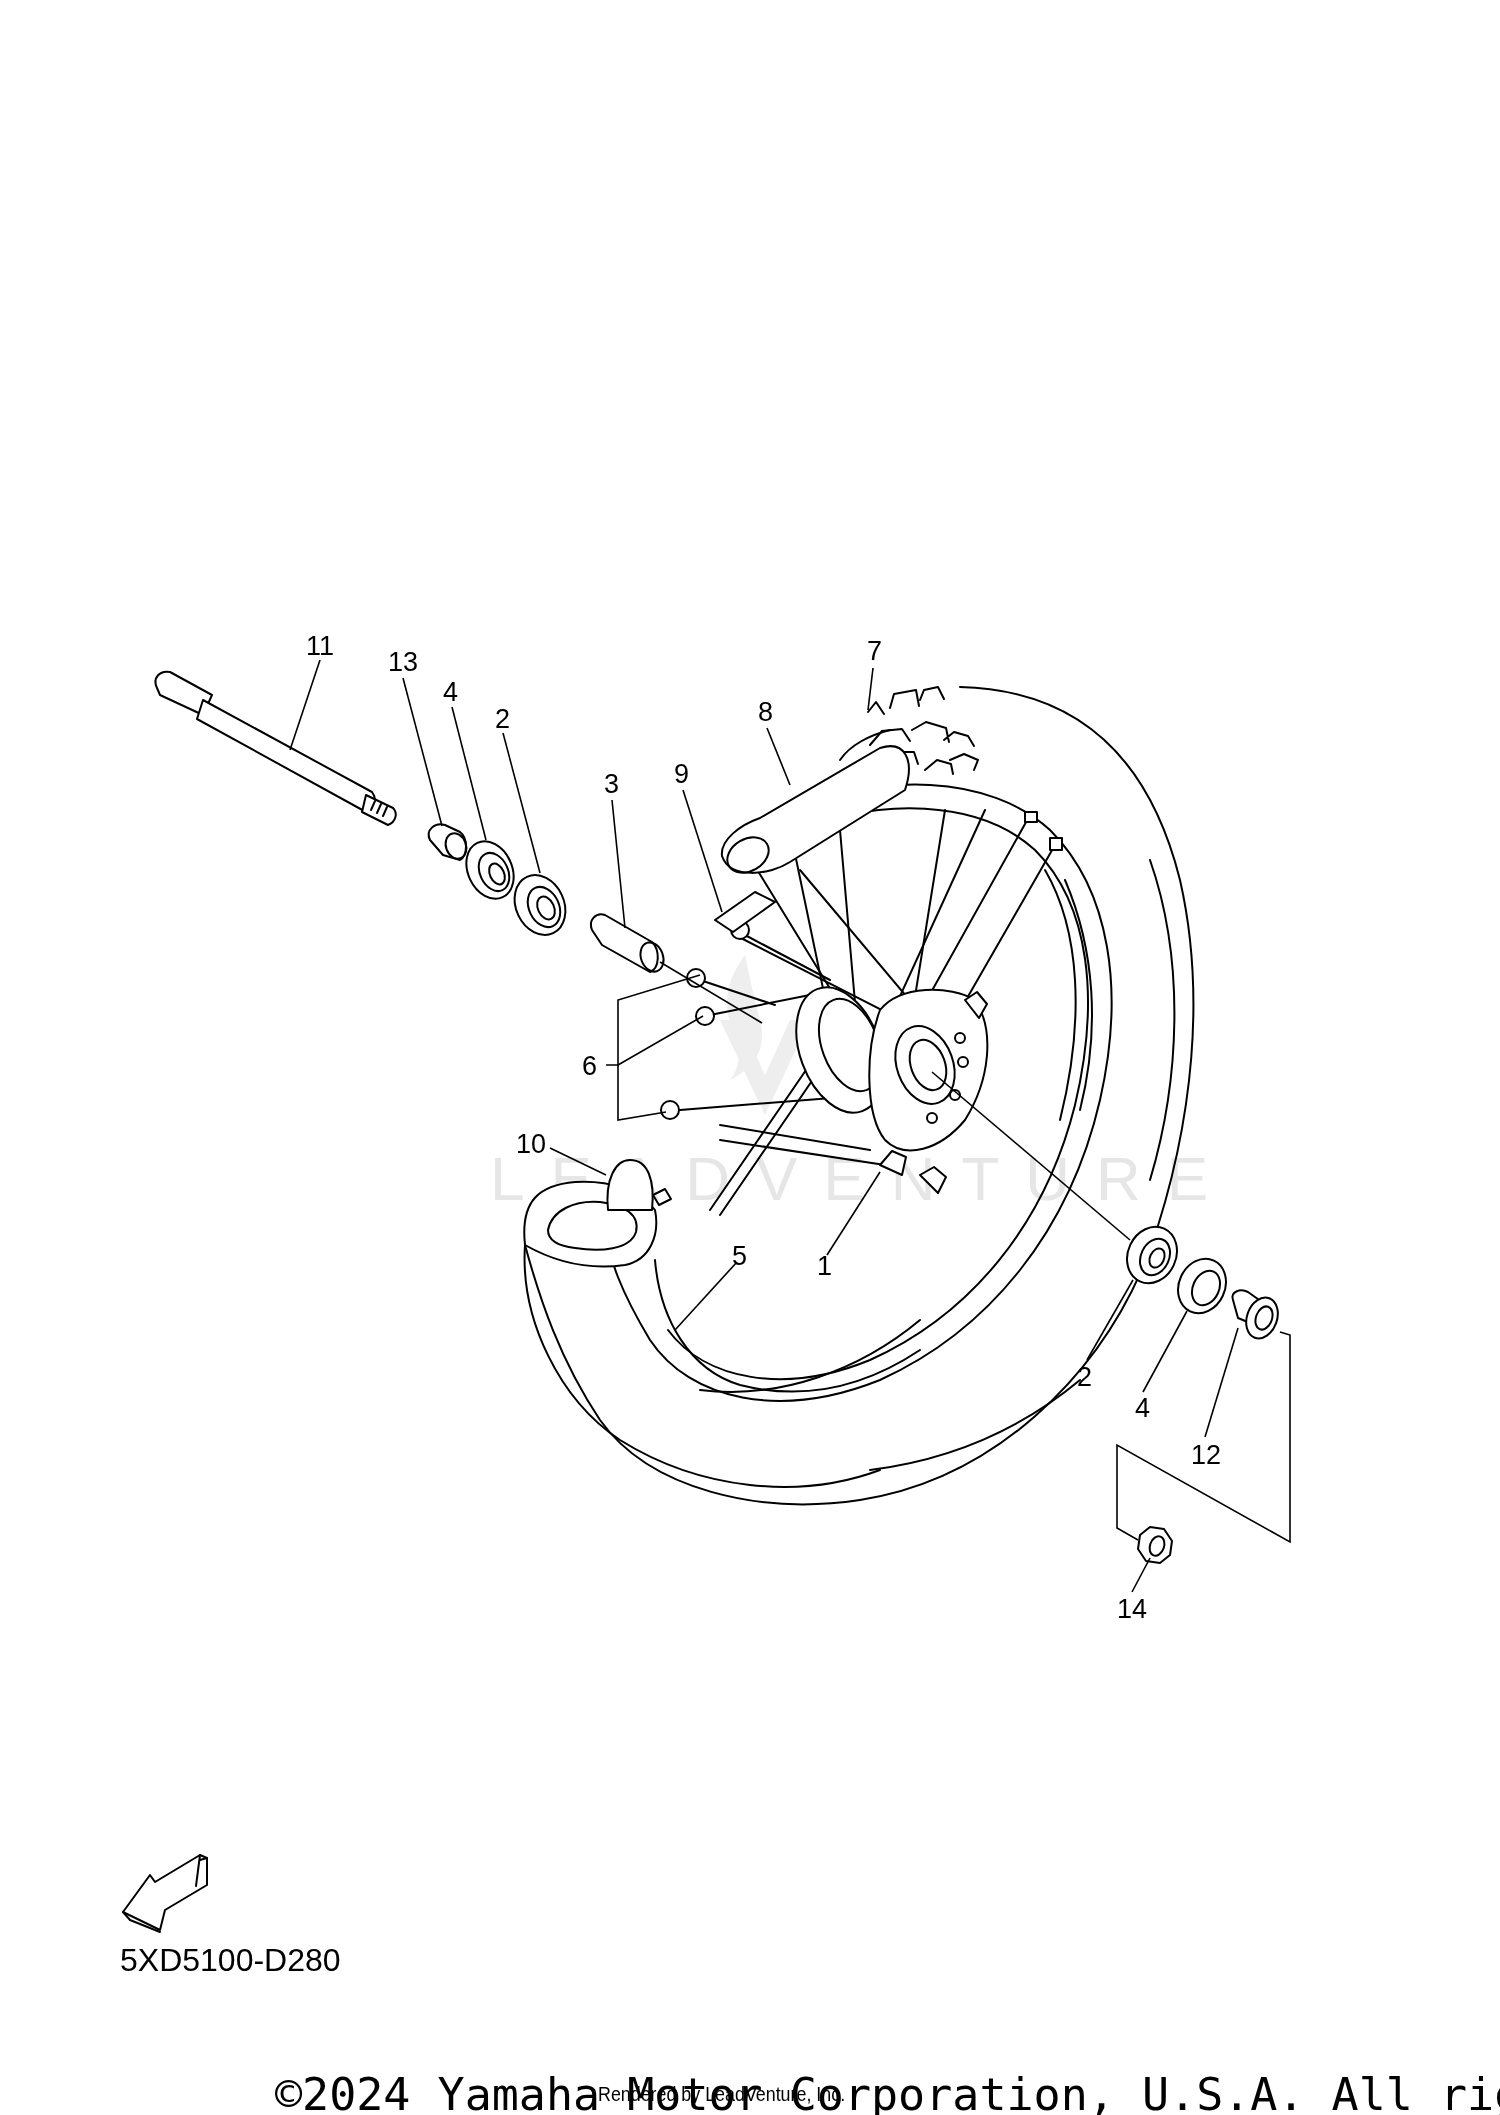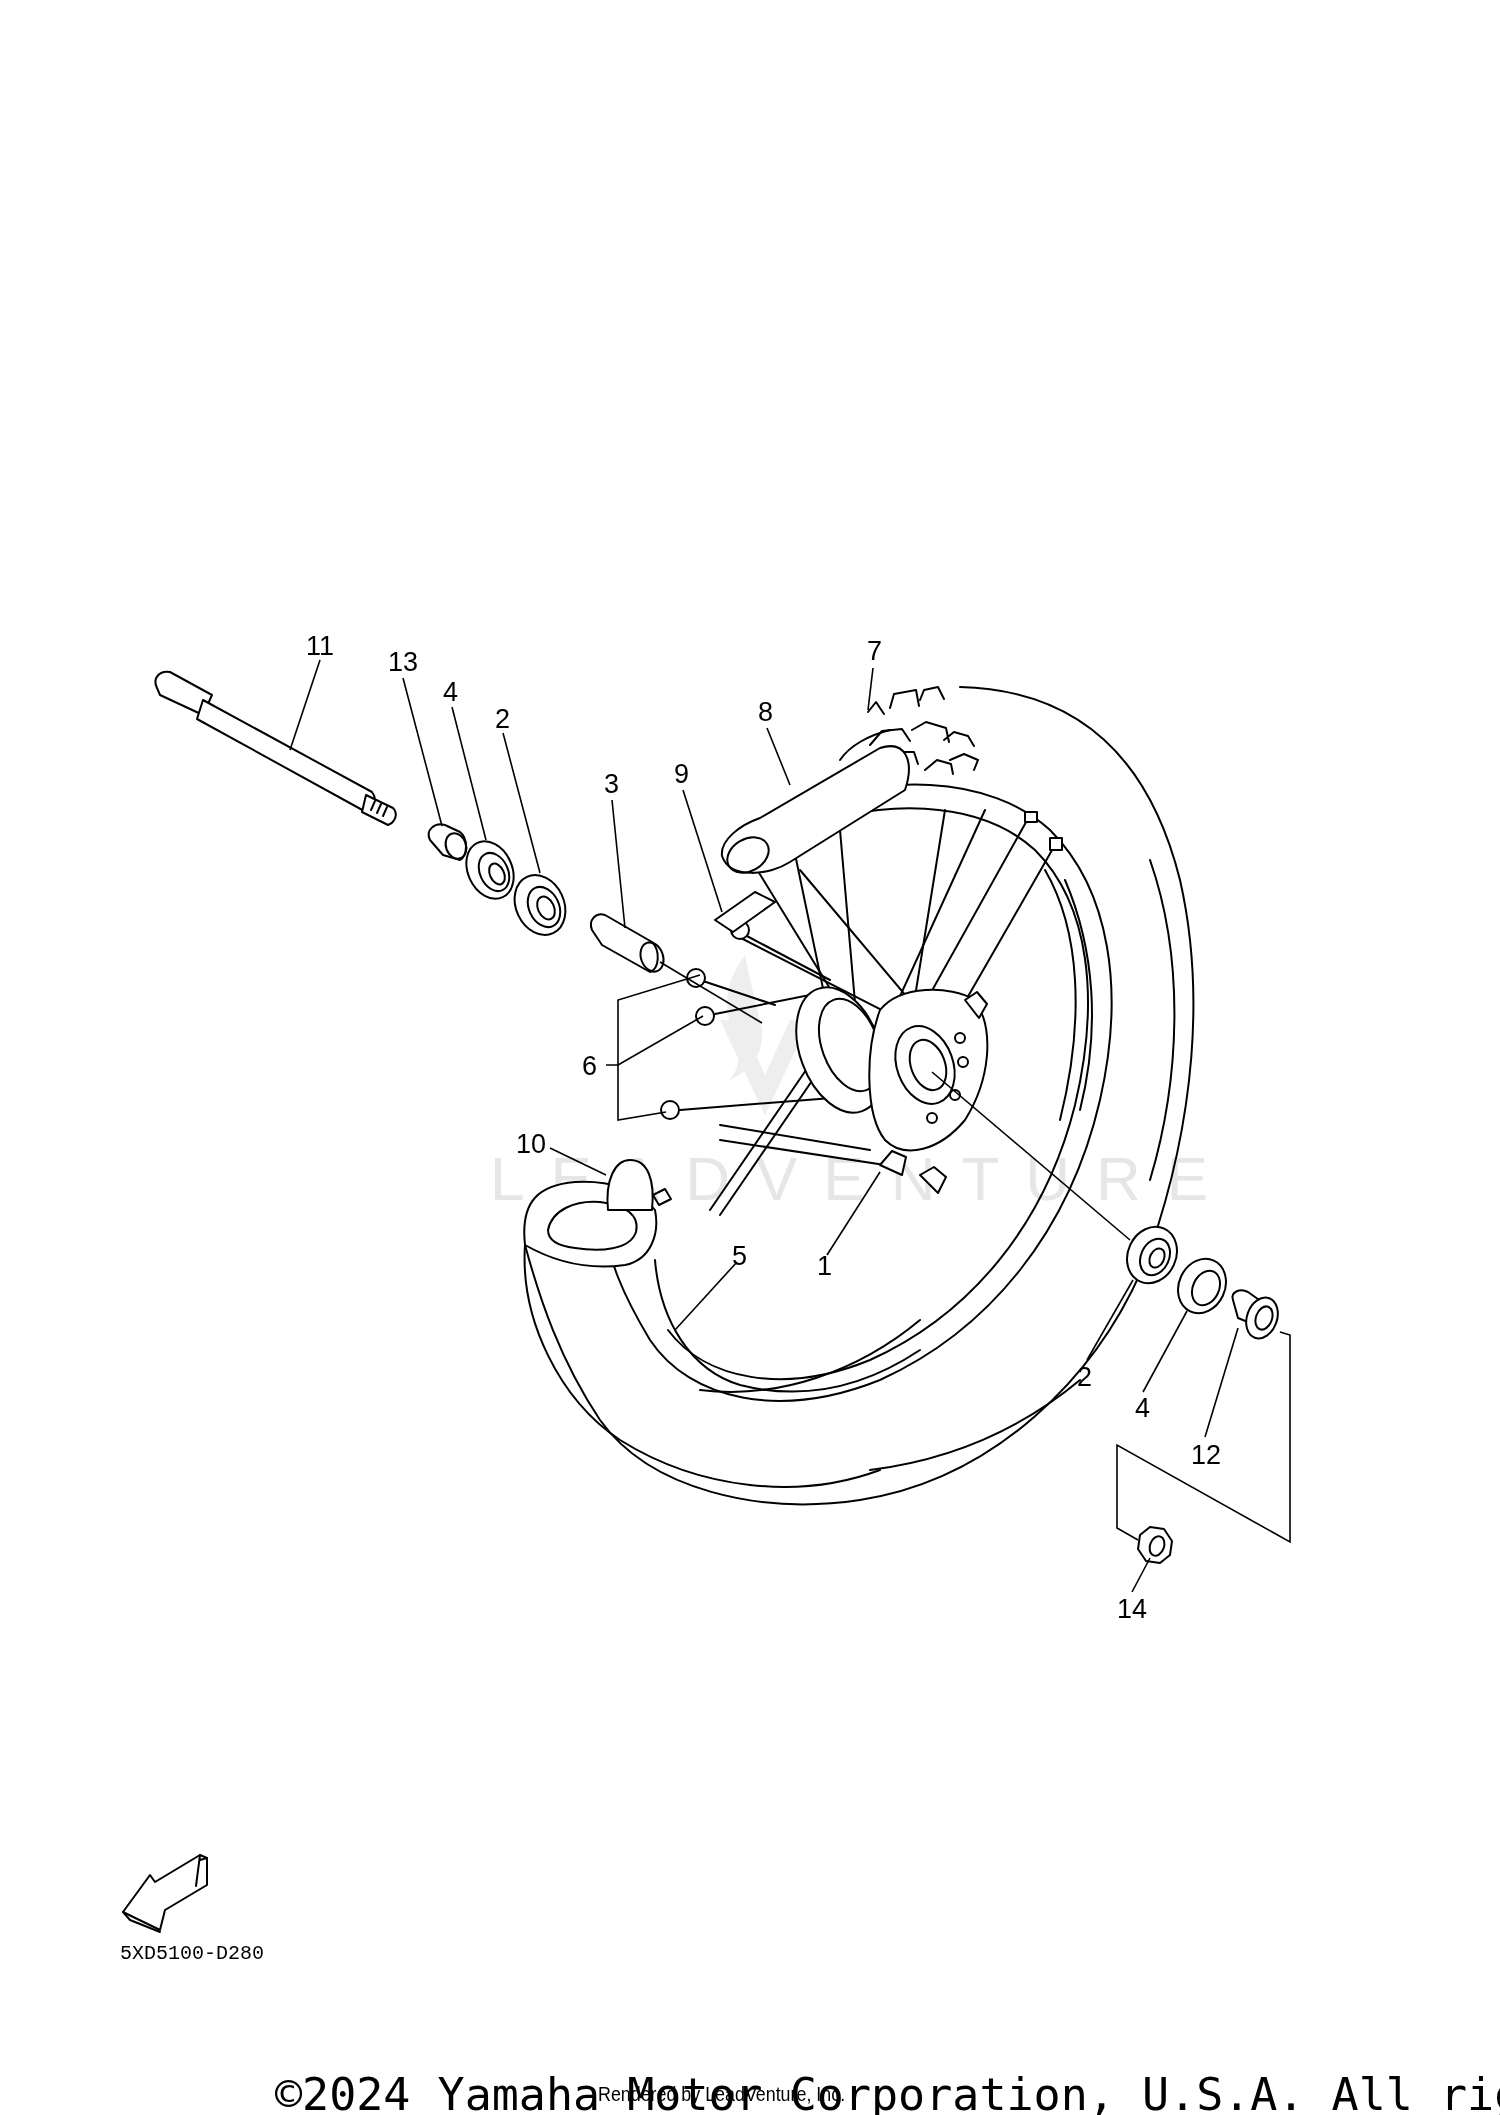--- a/index.html
+++ b/index.html
@@ -3,21 +3,21 @@
 <meta charset="utf-8">
 <style>
   html, body { margin: 0; padding: 0; background: #ffffff; }
   body { width: 1500px; height: 2115px; position: relative; overflow: hidden; }
   #diagram { position: absolute; left: 0; top: 0; width: 1500px; height: 2115px; }
   .ln { fill: none; stroke: #000; stroke-width: 2; stroke-linecap: round; stroke-linejoin: round; }
   .lnw { fill: #fff; stroke: #000; stroke-width: 2; stroke-linejoin: round; }
   .leader { fill: none; stroke: #000; stroke-width: 1.6; }
   .callout { font-family: "Liberation Sans", sans-serif; font-size: 27px; fill: #000; }
   .watermark { font-family: "Liberation Sans", sans-serif; font-size: 62px; letter-spacing: 26px; fill: #e6e6e6; }
-  .code-label { position: absolute; left: 120px; top: 1942px; font-family: Liberation Mono, monospace; font-size: 20px; color: #000; }
+  .code-label { position: absolute; left: 120px; top: 1942px; font-family: Liberation Sans, sans-serif; font-size: 32px; color: #000; }
   .copyright { position: absolute; left: 275px; top: 2068px; font-family: "DejaVu Sans Mono", monospace; font-size: 45px; color: #000; white-space: nowrap; }
   .rendered-by { position: absolute; left: 598px; top: 2082px; font-family: "Liberation Sans", sans-serif; font-size: 21px; color: #000; white-space: nowrap; transform: scaleX(0.85); transform-origin: left; }
 </style>
 </head>
 <body>
 
 <svg id="diagram" viewBox="0 0 1500 2115" xmlns="http://www.w3.org/2000/svg">
 
   <g>
     <path d="M745 955 q-30 40 -10 80 q10 25 -5 45 q40 -20 30 -60 q-8 -30 -15 -65z" fill="#eeeeee"></path>

